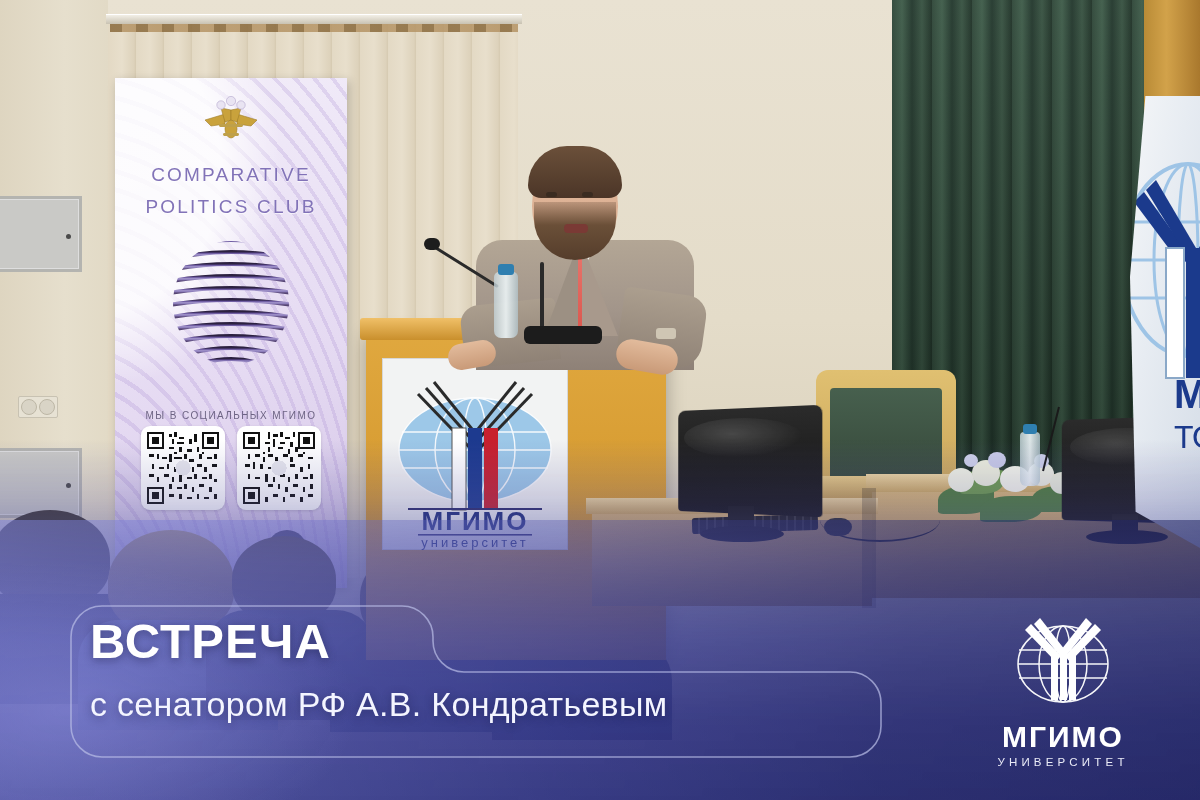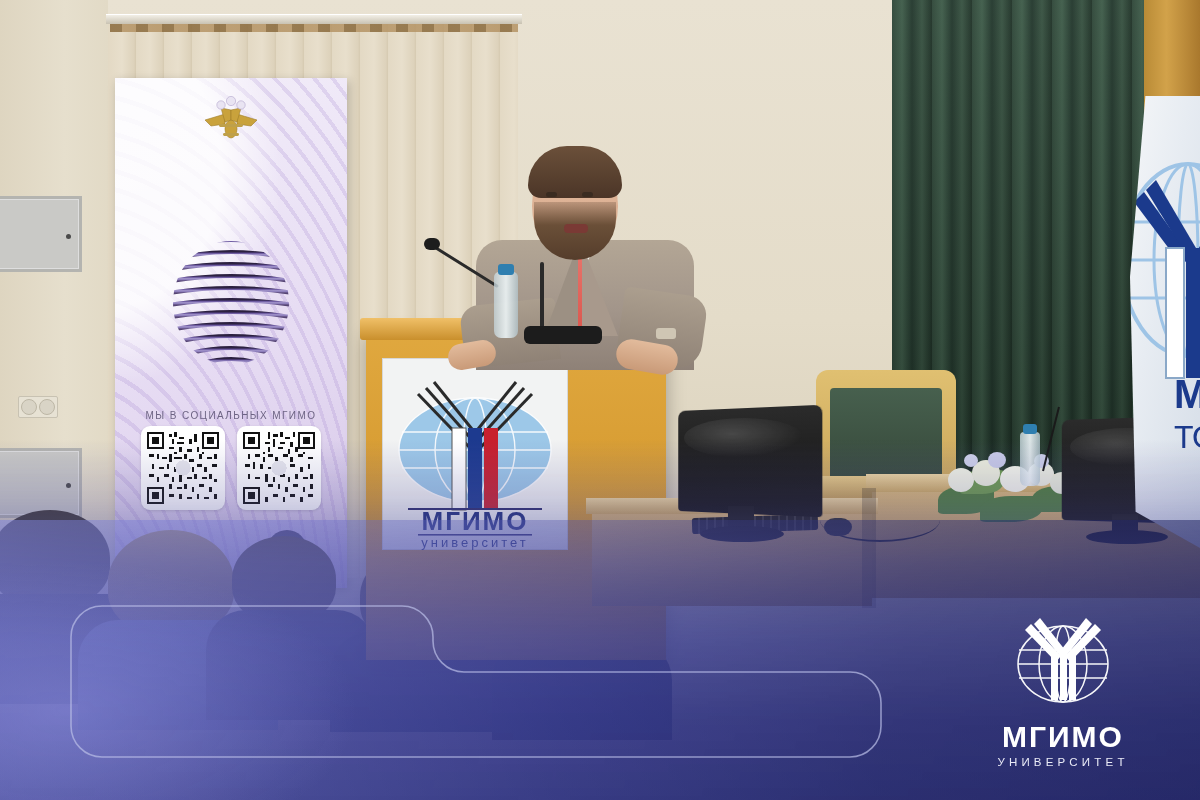--- a/index.html
+++ b/index.html
@@ -262,20 +262,24 @@
           <circle cx="42" cy="9" r="4.2"></circle>
           <circle cx="32" cy="5" r="4.6"></circle>
         </g>
         <g fill="#bfa04a">
           <rect x="20" y="28" width="24" height="3" rx="1.4"></rect>
           <rect x="24" y="37" width="16" height="3" rx="1.4"></rect>
         </g>
       </svg>
     </div>
 
+    <div class="banner-title">
+      <span>COMPARATIVE</span>
+      <span class="l2">POLITICS CLUB</span>
+    </div>
 
     <div class="globe">
       <svg width="128" height="140" viewBox="0 0 128 140">
         <defs>
           <clipPath id="gclip">
               <ellipse cx="64" cy="70" rx="58" ry="62"></ellipse>
             </clipPath>
           <linearGradient id="gg" x1="0" y1="0" x2="0" y2="1">
             <stop offset="0%" stop-color="#2c2140"></stop>
             <stop offset="22%" stop-color="#5e4a95"></stop>
@@ -602,20 +606,24 @@
   <div class="layer glow-l"></div>
 
   <div class="layer frame">
     <svg width="812" height="153" viewBox="0 0 812 153" fill="none">
       <path d="M32 1 H332 A31 31 0 0 1 363 32 V36 A31 31 0 0 0 394 67 H780
                A31 31 0 0 1 811 98 V121 A31 31 0 0 1 780 152 H32
                A31 31 0 0 1 1 121 V32 A31 31 0 0 1 32 1 Z" stroke="#b9bde6" stroke-opacity=".72" stroke-width="1.6"></path>
     </svg>
   </div>
 
+  <div class="layer caption">
+    <div class="cap-title">ВСТРЕЧА</div>
+    <div class="cap-sub">с сенатором РФ А.В. Кондратьевым</div>
+  </div>
 
   <div class="layer corner-logo">
     <div>
       <svg width="112" height="104" viewBox="0 0 112 104">
         <g stroke="#ffffff" stroke-width="1.5" fill="none" opacity=".95">
           <ellipse cx="56" cy="56" rx="45" ry="38"></ellipse>
           <ellipse cx="56" cy="56" rx="24" ry="38"></ellipse>
           <ellipse cx="56" cy="56" rx="8" ry="38"></ellipse>
           <path d="M12 42 H100"></path>
             <path d="M11 56 H101"></path>

